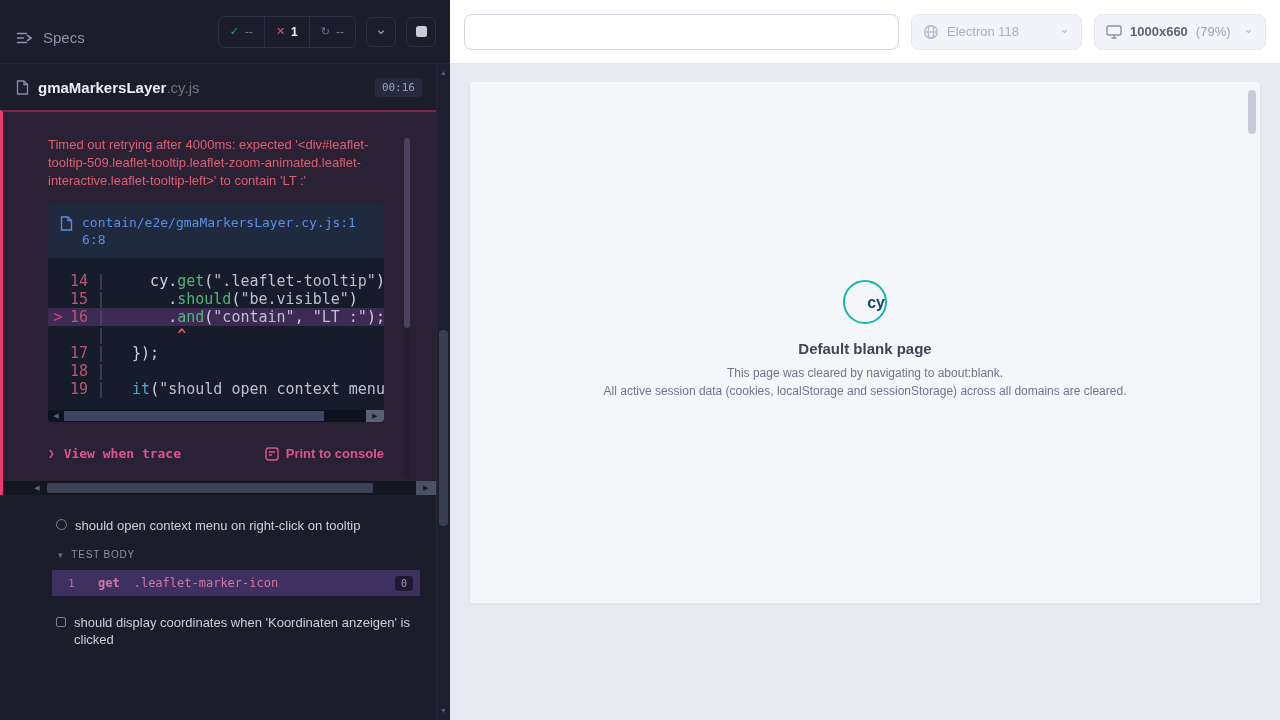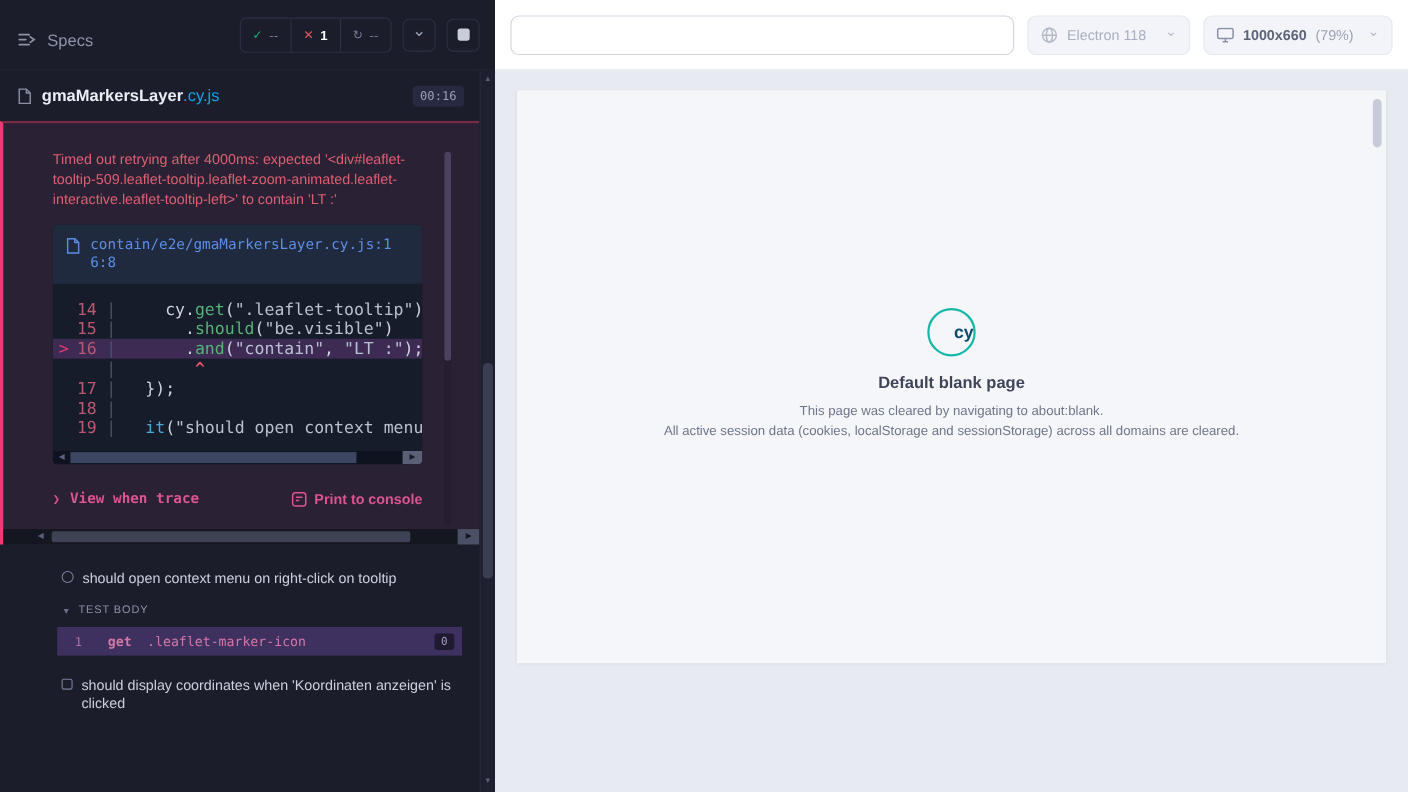--- a/index.html
+++ b/index.html
@@ -5,42 +5,42 @@
 <style>
   * { box-sizing: border-box; margin: 0; padding: 0; }
   html, body { width: 1280px; height: 720px; }
   body { font-family: "Liberation Sans", sans-serif; background: #e8eaf1; overflow: hidden; position: relative; }
   button { background: none; border: none; cursor: pointer; font-family: inherit; }
 
   
   .reporter { position: absolute; top: 0; left: 0; width: 450px; height: 720px; background: #1b1d2a; color: #c9ccdb; }
 
   .rep-header { position: absolute; top: 0; left: 0; right: 0; height: 64px; display: flex; align-items: center; padding: 0 14px 0 16px; gap: 10px; border-bottom: 1px solid #252735; }
-  .specs-toggle { display: flex; gap: 9px; margin-top: 12px; }
+  .specs-toggle { display: flex; align-items: center; gap: 9px; margin-top: 12px; }
   .specs-label { font-size: 15px; color: #8e93a9; }
   .spacer { flex: 1; }
   .stats { display: flex; align-items: stretch; border: 1px solid #2d3044; border-radius: 6px; height: 32px; }
   .stat { display: flex; align-items: center; gap: 6px; padding: 0 11px; font-size: 12px; }
   .stat + .stat { border-left: 1px solid #2d3044; }
   .st-ic { font-style: normal; font-size: 11px; }
   .st-ic.pass { color: #21b077; }
   .st-ic.fail { color: #e45464; }
   .st-ic.pend { color: #737a93; }
   .st-num { color: #737a93; }
   .st-num.failed { color: #ffffff; font-weight: bold; }
   .icon-btn { width: 30px; height: 30px; border: 1px solid #2d3044; border-radius: 6px; display: flex; align-items: center; justify-content: center; color: #9aa0b6; }
   .chev-glyph { font-size: 15px; line-height: 10px; margin-top: -6px; color: #9aa0b6; }
   .stop-square { width: 11px; height: 11px; background: #c9cdda; border-radius: 2.5px; display: block; }
 
   .rep-body { position: absolute; top: 64px; left: 0; right: 14px; bottom: 0; overflow: hidden; }
 
   .spec-row { height: 46px; display: flex; align-items: center; gap: 9px; padding: 0 14px 0 16px; }
   .spec-name { font-size: 15px; flex: 1; white-space: nowrap; overflow: hidden; }
   .spec-name b { color: #eceef6; font-weight: bold; }
-  .spec-name i { color: #0ea5e9; font-style: normal; }
+  .spec-name i { color: #737373; font-style: normal; }
   .duration { font-size: 11px; color: #9aa0b8; background: #262940; border-radius: 4px; padding: 3px 7px; font-family: "DejaVu Sans Mono", monospace; }
 
   
   .error-panel { position: relative; background: #2b2134; border-left: 3px solid #ef3a76; border-top: 2px solid #7a2a44; }
   .error-content { padding: 24px 52px 0 45px; }
   .error-message { font-size: 13px; line-height: 18px; color: #dd5f72; overflow-wrap: break-word; word-break: break-word; }
 
   .code-frame { margin-top: 14px; background: #171c2a; border-radius: 4px; overflow: hidden; }
   .cf-header { display: flex; gap: 9px; padding: 10px 12px; background: #202a3e; align-items: flex-start; cursor: pointer; }
   .cf-link { font-family: "DejaVu Sans Mono", monospace; font-size: 13px; line-height: 17px; color: #5c8ee6; word-break: break-all; max-width: 282px; }
@@ -100,21 +100,21 @@
   .sb-arrow.up { top: 2px; }
   .sb-arrow.down { bottom: 2px; }
   .sb-thumb { position: absolute; left: 2px; width: 9px; top: 266px; height: 196px; background: #3a3e52; border-radius: 4px; }
 
   
   .runner { position: absolute; top: 0; left: 450px; right: 0; bottom: 0; background: #e8eaf1; }
   .runner-header { height: 64px; background: #ffffff; border-bottom: 1px solid #e2e5ee; display: flex; align-items: center; padding: 0 14px; gap: 12px; }
   .url-input { flex: 1; height: 36px; border: 1px solid #d2d6e3; border-radius: 8px; background: #fff; padding: 0 12px; font-size: 13px; color: #3c4257; outline: none; font-family: "Liberation Sans", sans-serif; }
   .selector { height: 36px; background: #f3f4f9; border: 1px solid #e4e7f1; border-radius: 8px; display: flex; align-items: center; padding: 0 11px; gap: 8px; font-size: 13px; cursor: pointer; }
   .selector .sel-chev { margin-left: auto; font-size: 13px; line-height: 8px; margin-top: -5px; color: #b6bbcc; }
-  .browser-sel { width: 148px; color: #a9aec2; }
+  .browser-sel { width: 171px; color: #a9aec2; }
   .viewport-sel { width: 172px; color: #5d6377; }
   .vp-size { font-weight: bold; color: #5d6377; }
   .vp-zoom { color: #9ba1b4; }
 
   .aut-wrap { position: absolute; top: 64px; left: 0; right: 0; bottom: 0; }
   .aut-page { position: absolute; top: 18px; left: 50%; transform: translateX(-50%); width: 790px; height: 521px; background: #f5f6fa; box-shadow: 0 1px 3px rgba(30,35,60,0.07); }
   .blank { padding-top: 198px; text-align: center; }
   .cy-logo { width: 44px; height: 44px; border: 2px solid #14b8a6; border-radius: 50%; margin: 0 auto; line-height: 41px; font-size: 16px; font-weight: bold; color: #0c4a6e; text-align: right; }
   .blank h2 { margin-top: 16px; font-size: 15px; color: #3f4559; }
   .blank p { margin-top: 9px; font-size: 12px; color: #6f7589; }

